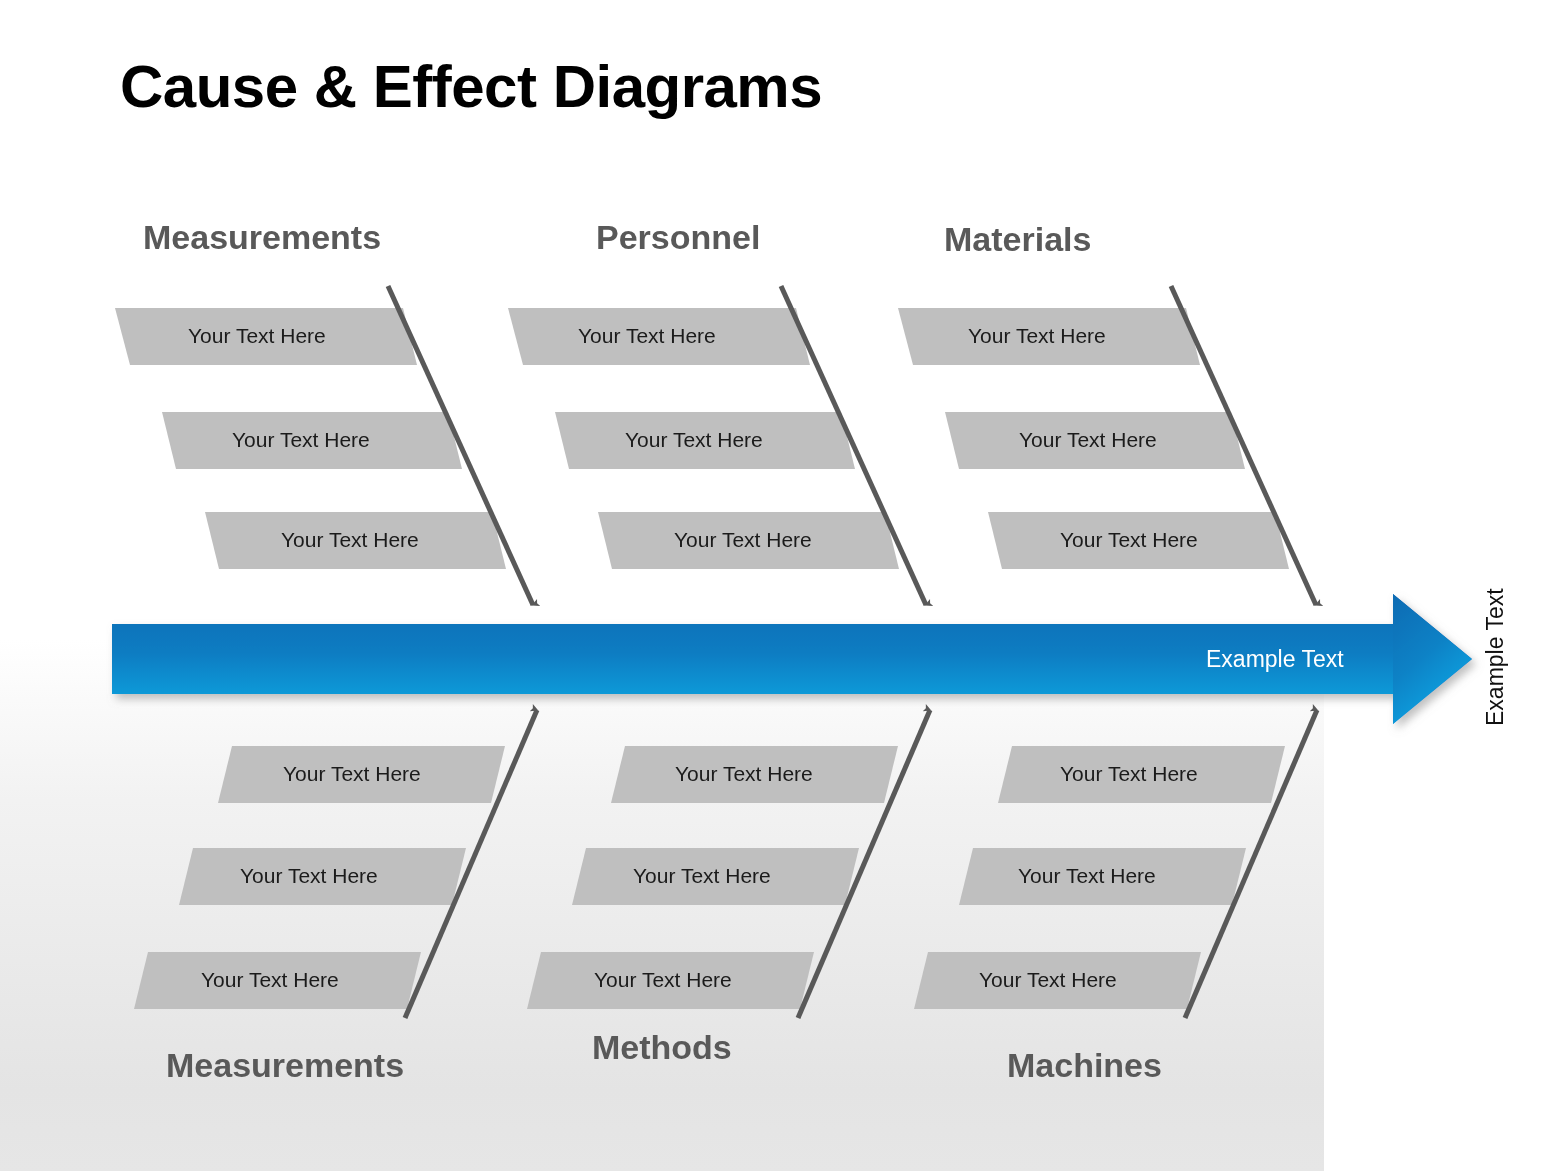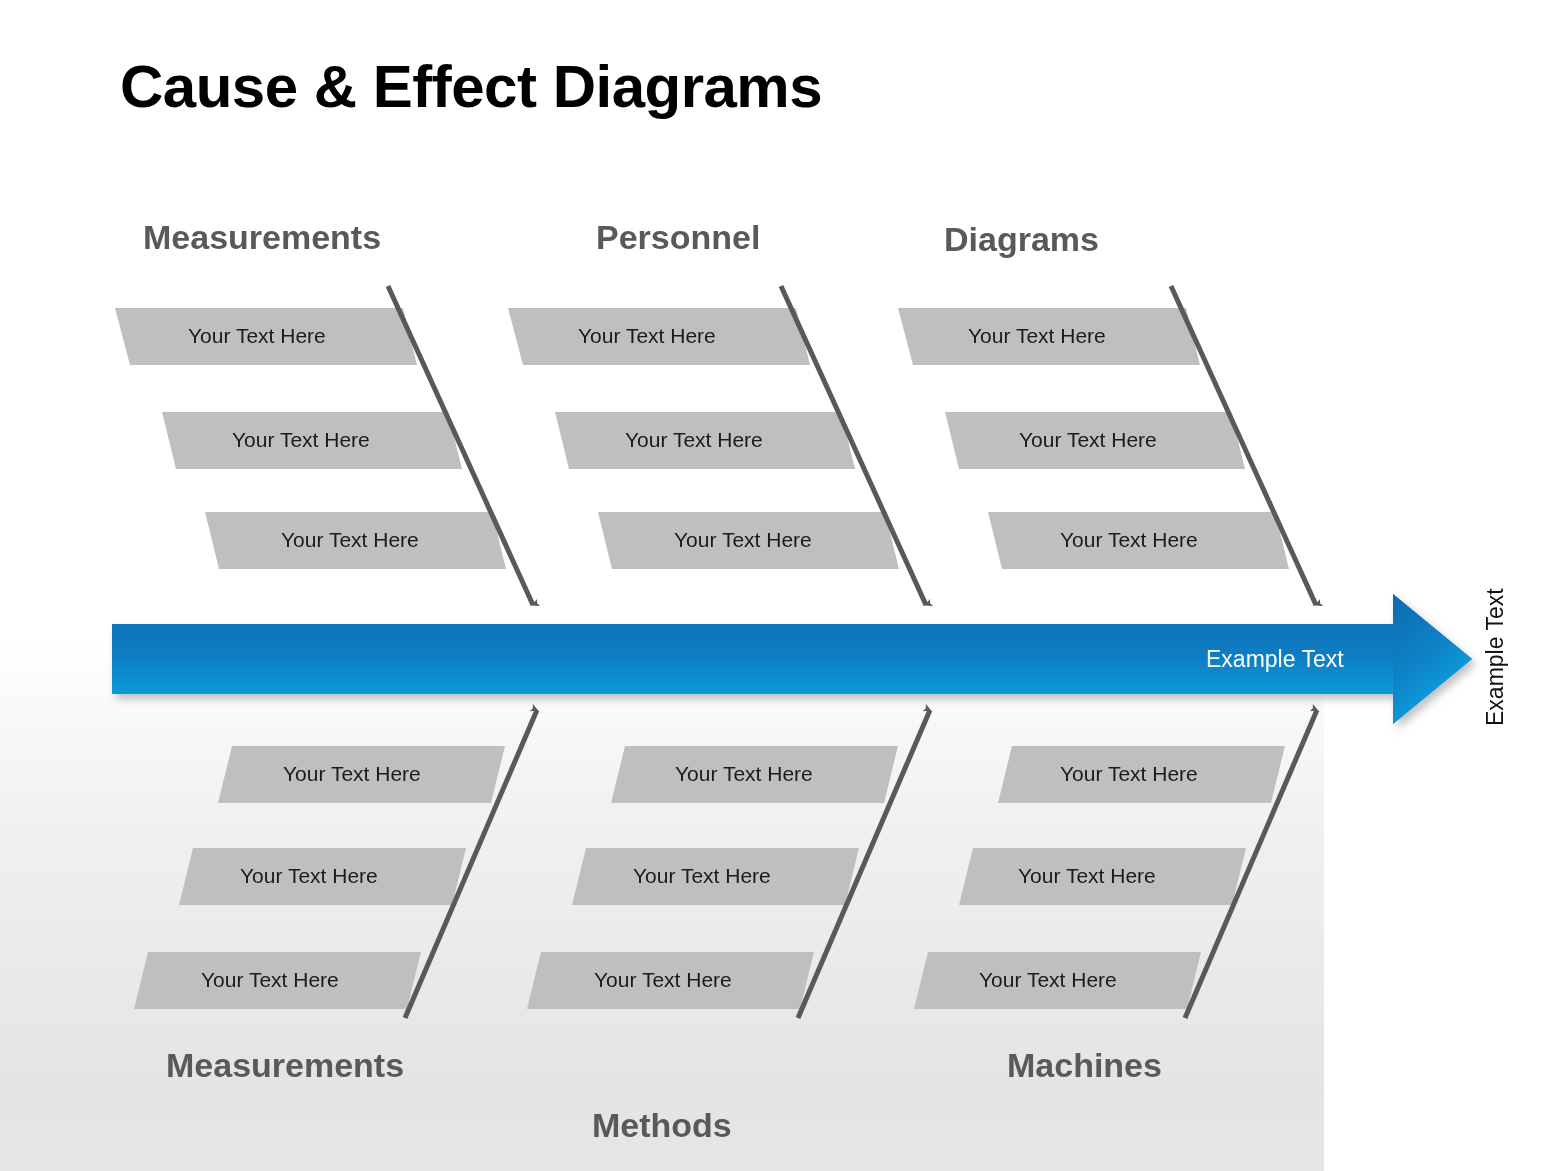--- a/index.html
+++ b/index.html
@@ -136,24 +136,24 @@
       <polygon points="973,848 1246,848 1232,905 959,905" fill="#bfbfbf"></polygon>
       <polygon points="928,952 1201,952 1187,1009 914,1009" fill="#bfbfbf"></polygon>
       <line x1="1185" y1="1018" x2="1317" y2="710" stroke="#595959" stroke-width="5" marker-end="url(#arrowUp)"></line>
     </g>
   </svg>
 
   <div class="title">Cause &amp; Effect Diagrams</div>
 
   <div class="cat-head" style="left:143px;top:218px;">Measurements</div>
   <div class="cat-head" style="left:596px;top:218px;">Personnel</div>
-  <div class="cat-head" style="left:944px;top:220px;">Diagrams</div>
+  <div class="cat-head" style="left:944px;top:220px;">Materials</div>
 
   <div class="cat-head" style="left:166px;top:1046px;">Measurements</div>
-  <div class="cat-head" style="left:592px;top:1106px;">Methods</div>
+  <div class="cat-head" style="left:592px;top:1028px;">Methods</div>
   <div class="cat-head" style="left:977px;top:1046px;margin-left:30px;">Machines</div>
 
   <div class="bone-label" style="left:188px;top:325px;">Your Text Here</div>
   <div class="bone-label" style="left:232px;top:429px;">Your Text Here</div>
   <div class="bone-label" style="left:281px;top:529px;">Your Text Here</div>
 
   <div class="bone-label" style="left:578px;top:325px;">Your Text Here</div>
   <div class="bone-label" style="left:625px;top:429px;">Your Text Here</div>
   <div class="bone-label" style="left:674px;top:529px;">Your Text Here</div>
 

